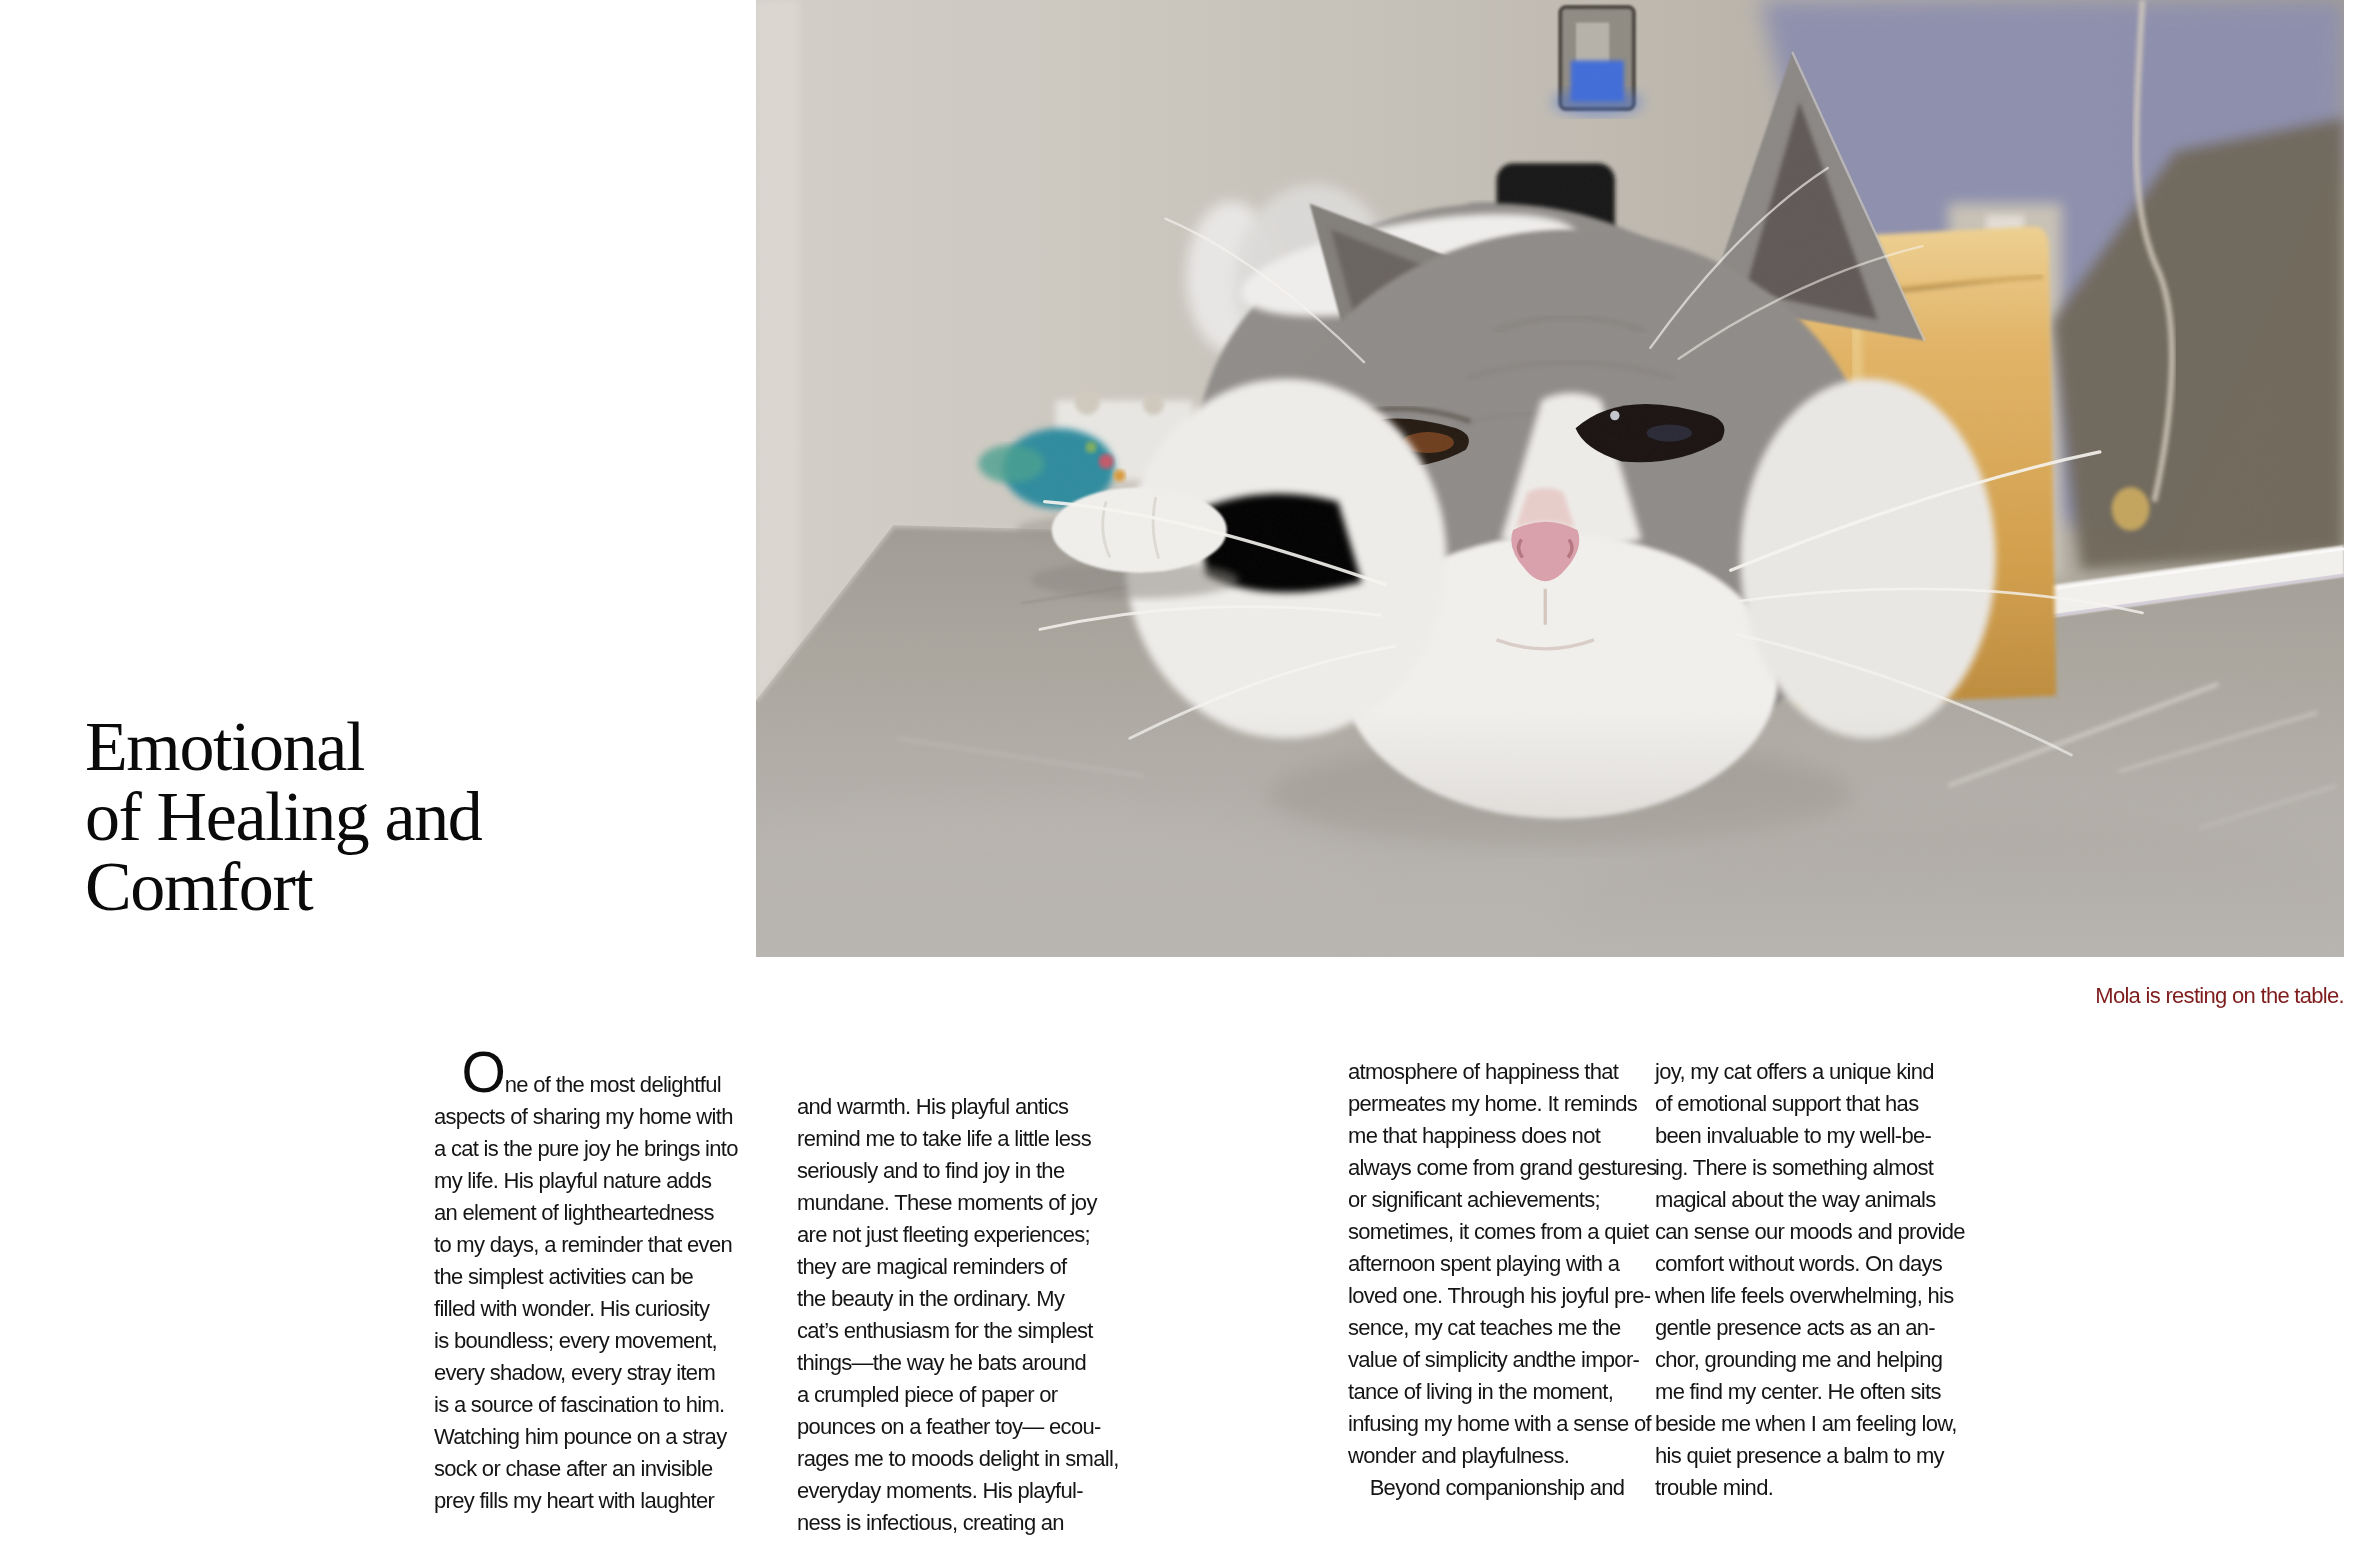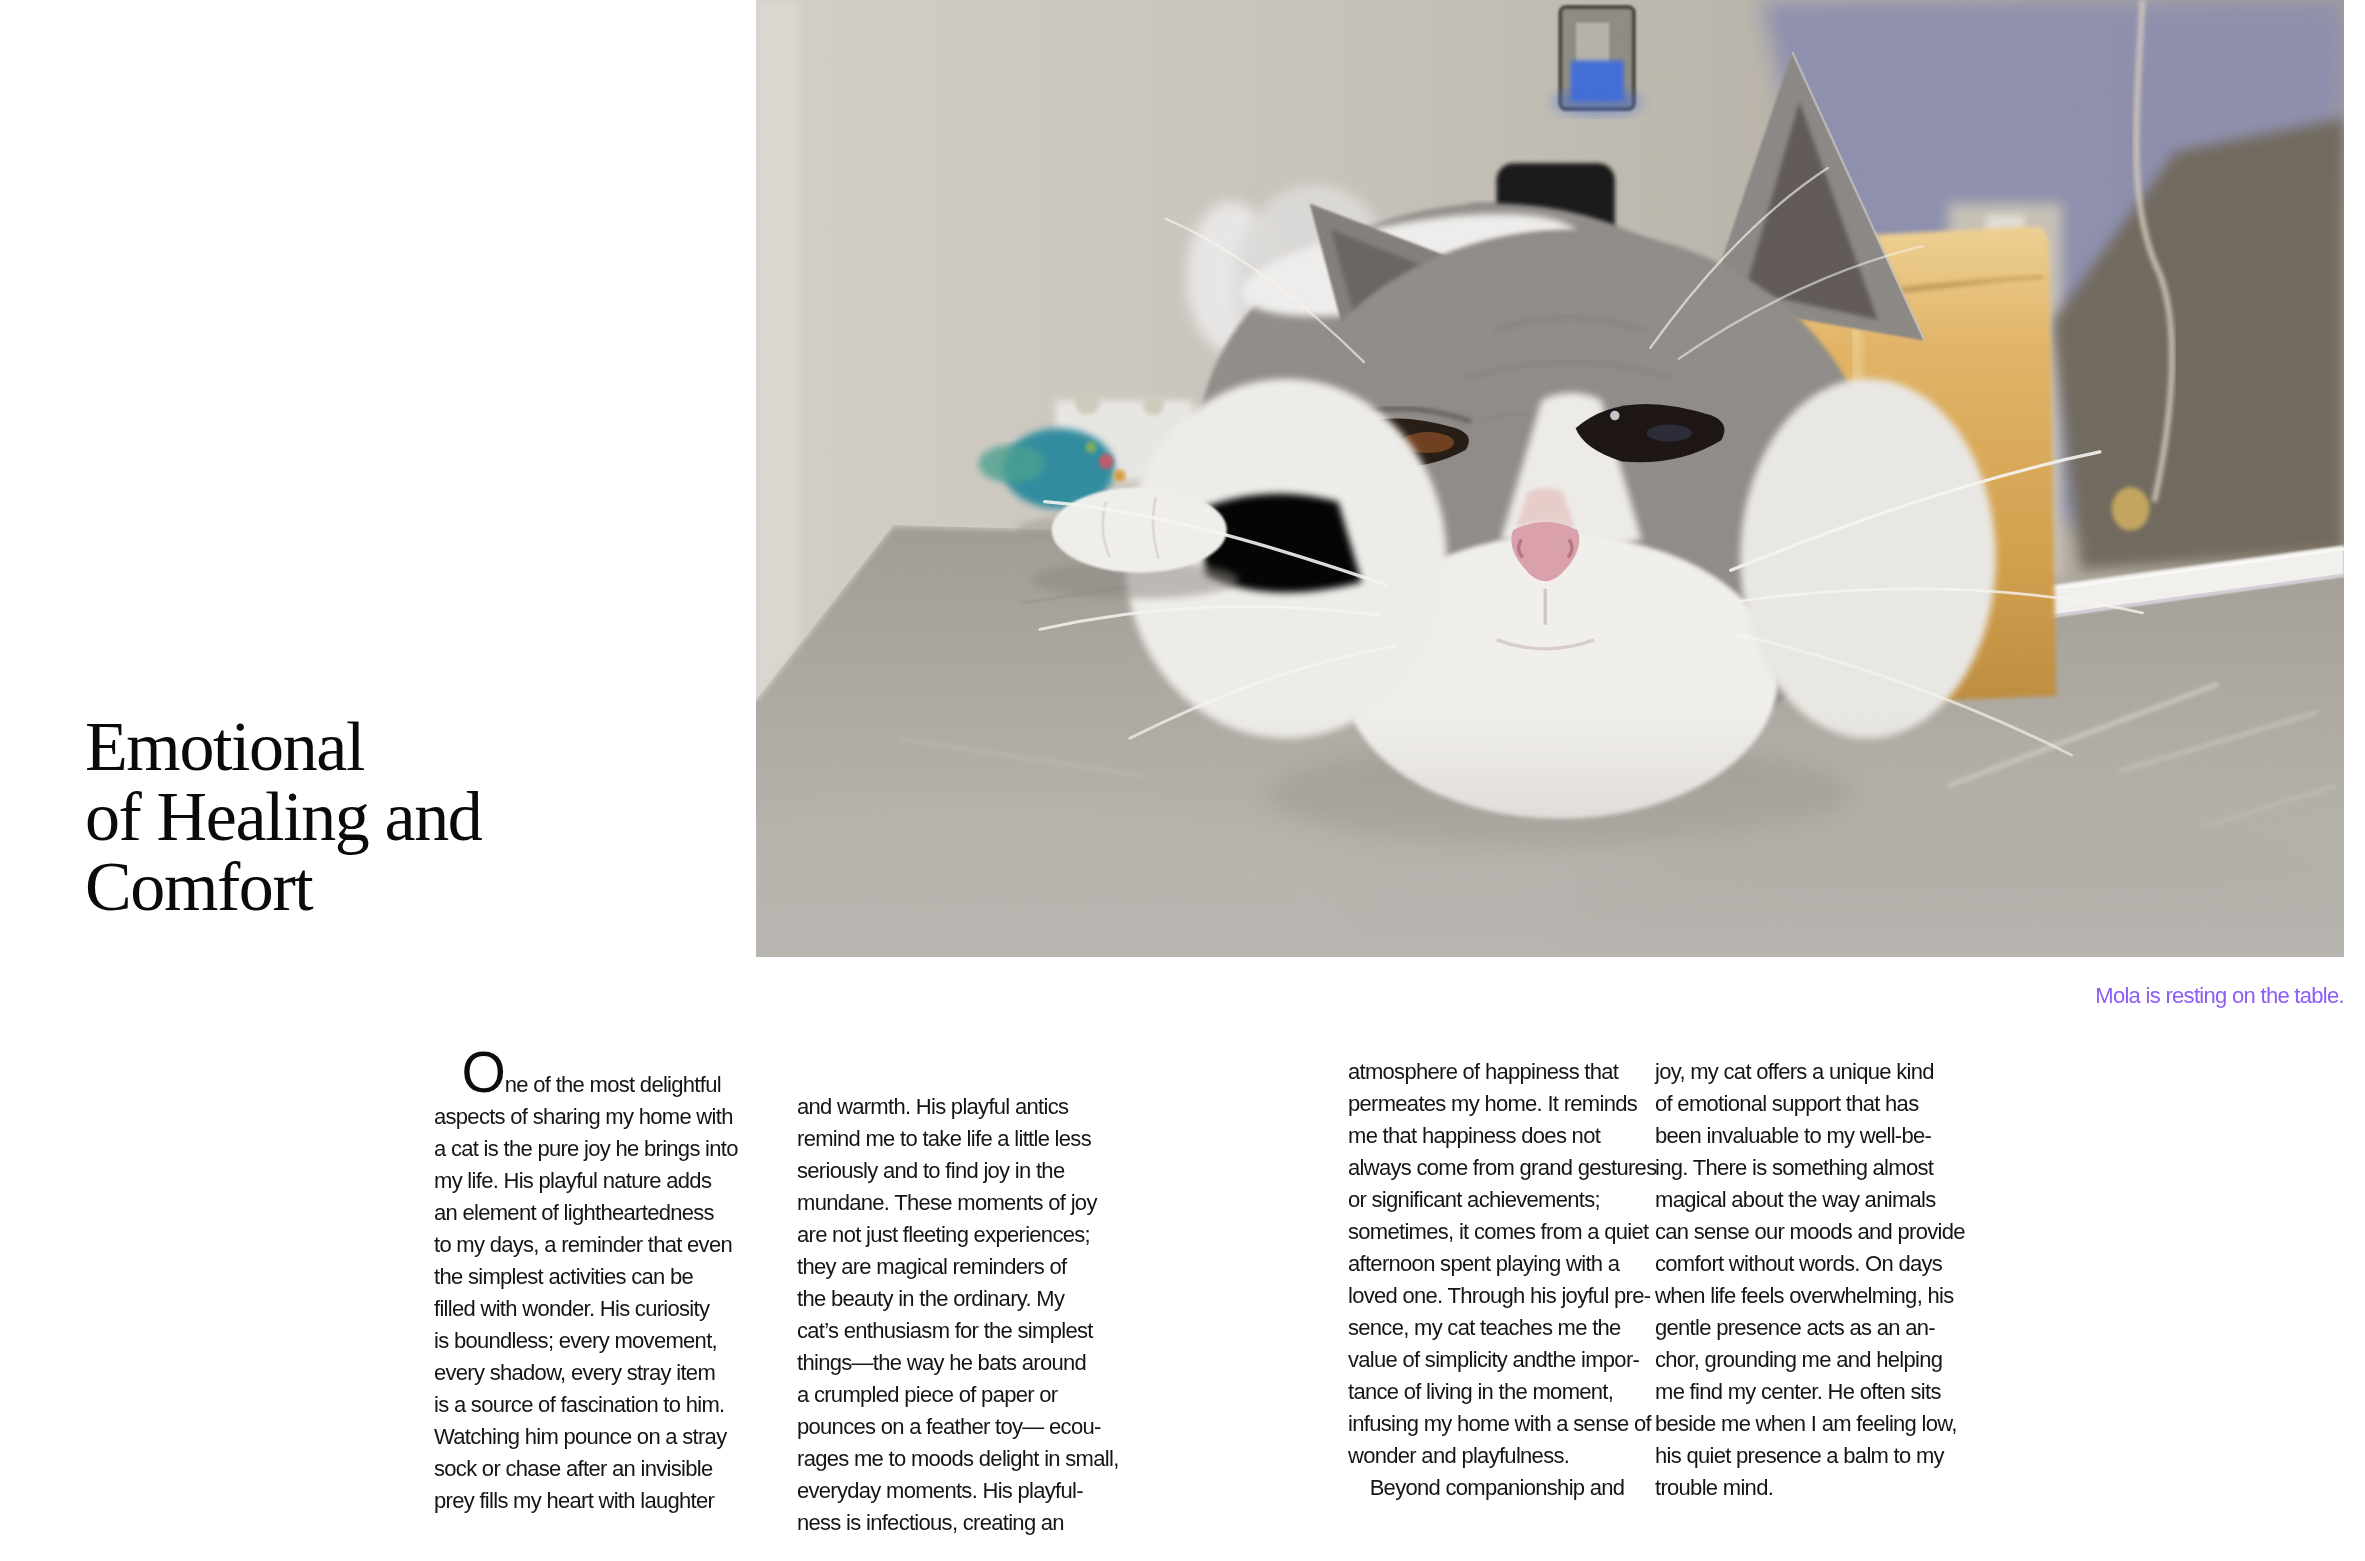--- a/index.html
+++ b/index.html
@@ -10,21 +10,21 @@
   .photo{position:absolute;left:756px;top:0;width:1588px;height:957px;overflow:hidden;}
   .photo svg{display:block;width:100%;height:100%;}
 
   
   .title{position:absolute;left:69px;top:696px;
          font-family:"Liberation Serif", serif;font-size:70px;line-height:70px;
          letter-spacing:-1.4px;color:#0a0a0a;font-weight:400;}
 
   
   .caption{position:absolute;left:756px;top:983px;width:1588px;text-align:right;
-           font-size:22px;line-height:25.5px;letter-spacing:-0.7px;color:#8b5cf6;}
+           font-size:22px;line-height:25.5px;letter-spacing:-0.7px;color:#7f1d1d;}
 
   
   .col{position:absolute;top:1056px;width:364px;font-size:22px;line-height:32px;
        letter-spacing:-0.7px;color:#151515;}
   .col .line{white-space:pre;}
   #col1{left:434px;} #col2{left:797px;margin-top:35px;} #col3{left:1348px;} #col4{left:1644px;margin-left:11px;}
   .has-drop{padding-left:27.4px;}
   .dropcap{font-size:57px;line-height:32px;letter-spacing:-0.9px;color:#0c0c0c;}
 </style>
 </head>

